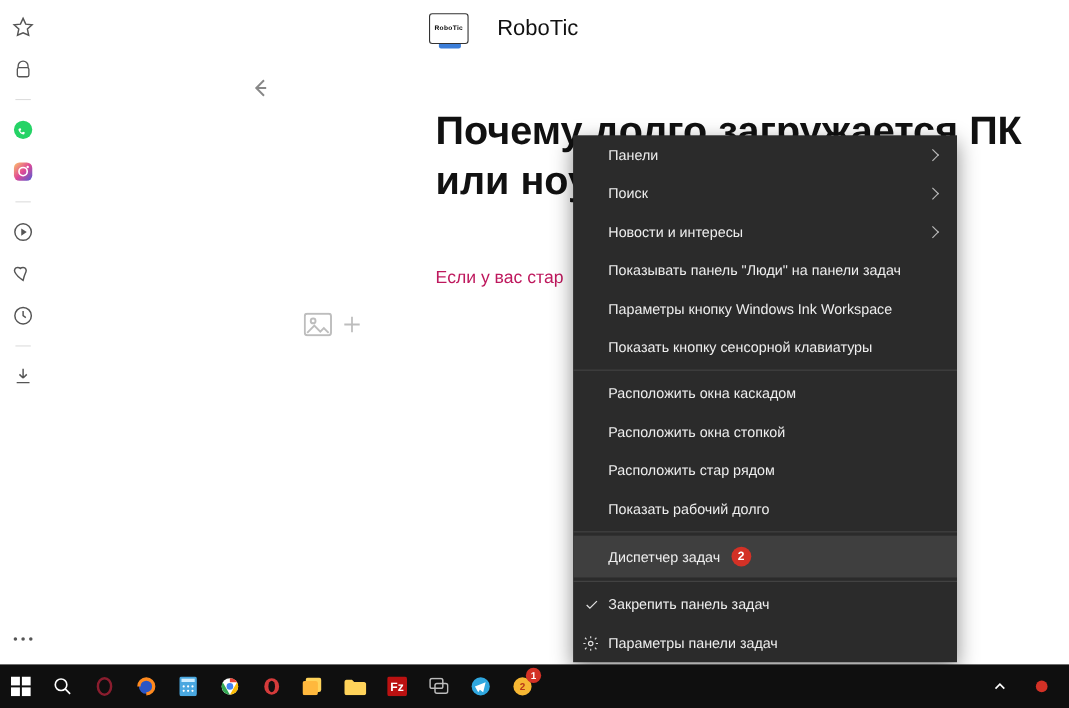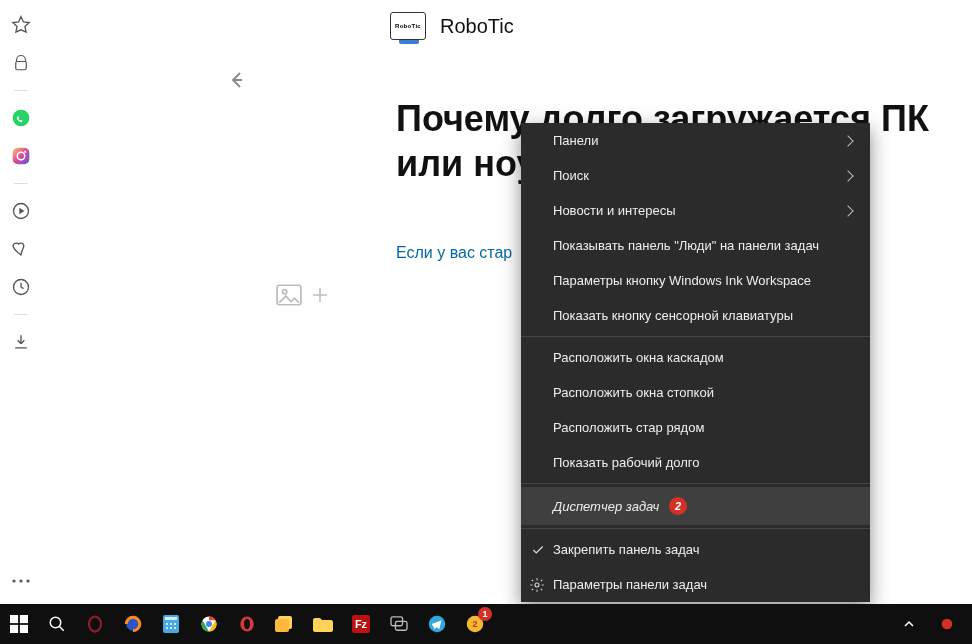--- a/index.html
+++ b/index.html
@@ -10,41 +10,41 @@
     position: absolute; left: 0; top: 0; width: 42px; height: 604px;
     background: #fff; display: flex; flex-direction: column; align-items: center;
     padding-top: 14px; gap: 16px;
   }
   .left-toolbar .icon { width: 22px; height: 22px; display:flex; align-items:center; justify-content:center; cursor:pointer; color:#555; }
   .left-toolbar .divider { width: 14px; height: 1px; background:#ddd; margin:0; }
 
   
   .main { position:absolute; left:42px; top:0; right:0; height:604px; background:#fff; }
   .back-arrow { position:absolute; left:182px; top:68px; color:#777; cursor:pointer; }
-  .robotic-logo-wrap { position:absolute; left:348px; top:12px; display:flex; align-items:center; gap:14px; }
+  .robotic-logo-wrap { position:absolute; left:348px; top:12px; display:flex; align-items:center; gap:26px; }
   .robotic-logo-box { width:36px; height:28px; border:1px solid #333; border-radius:3px; display:flex; align-items:center; justify-content:center; position:relative; background:#fff;}
   .robotic-logo-box::after { content:""; position:absolute; bottom:-5px; left:8px; width:20px; height:4px; background:#3b7dd8; border-radius:0 0 2px 2px;}
   .robotic-logo-box span { font-size:6px; font-weight:700; letter-spacing:.3px;}
   .robotic-title { font-size:20px; font-weight:400; color:#111; }
   .page-title { position:absolute; left:354px; top:96px; font-size:36px; font-weight:700; color:#111; line-height:1.25; }
-  .page-body { position:absolute; left:354px; top:244px; font-size:16px; color:#0369a1; }
+  .page-body { position:absolute; left:354px; top:244px; font-size:16px; color:#be185d; }
   .placeholder-img { position:absolute; left:234px; top:284px; display:flex; align-items:center; gap:8px; color:#bdbdbd;}
   .placeholder-img svg { color:#bdbdbd; }
 
   
   .context-menu {
     position:absolute; left:521px; top:123px; width:349px;
     background:#2b2b2b; color:#eee; font-size:13px;
     box-shadow: 0 6px 18px rgba(0,0,0,.45);
   }
   .context-menu .item {
     display:flex; align-items:center; justify-content:space-between;
     padding: 10px 18px 10px 32px; cursor:pointer; position:relative;
   }
-  .context-menu .item.highlight { background:#3f3f3f;font-style:italic; }
+  .context-menu .item.highlight { background:#3f3f3f; }
   .context-menu .sep { height:1px; background:#454545; margin: 3px 0; }
   .context-menu .chev { width:8px; height:8px; border-top:1.5px solid #bbb; border-right:1.5px solid #bbb; transform:rotate(45deg); }
   .context-menu .check { position:absolute; left:10px; }
   .context-menu .gear  { position:absolute; left:8px; }
   .badge {
     display:inline-flex; align-items:center; justify-content:center;
     width:18px; height:18px; border-radius:9px; background:#d33126; color:#fff;
     font-size:11px; font-weight:600; margin-left:10px;
   }
   .item-label-wrap { display:flex; align-items:center; }

